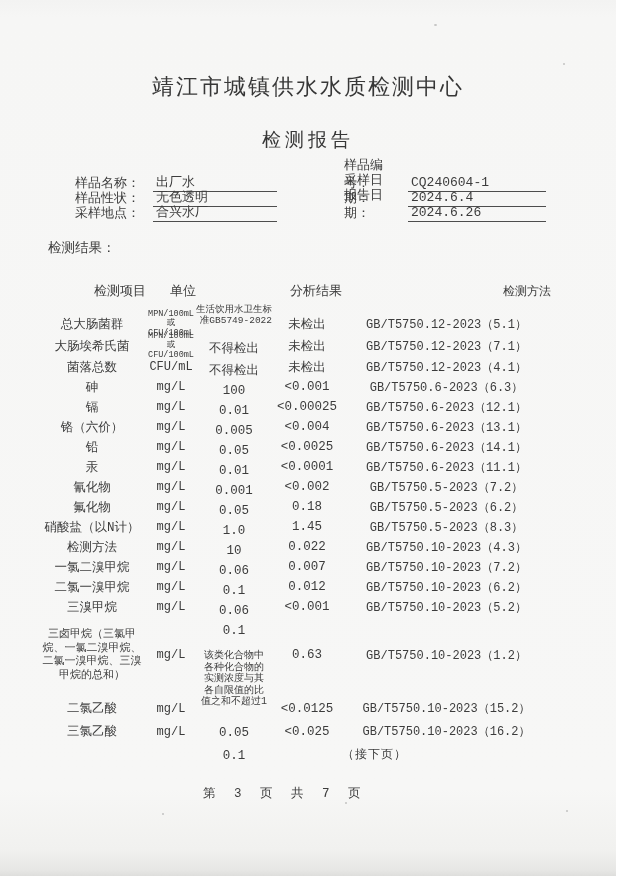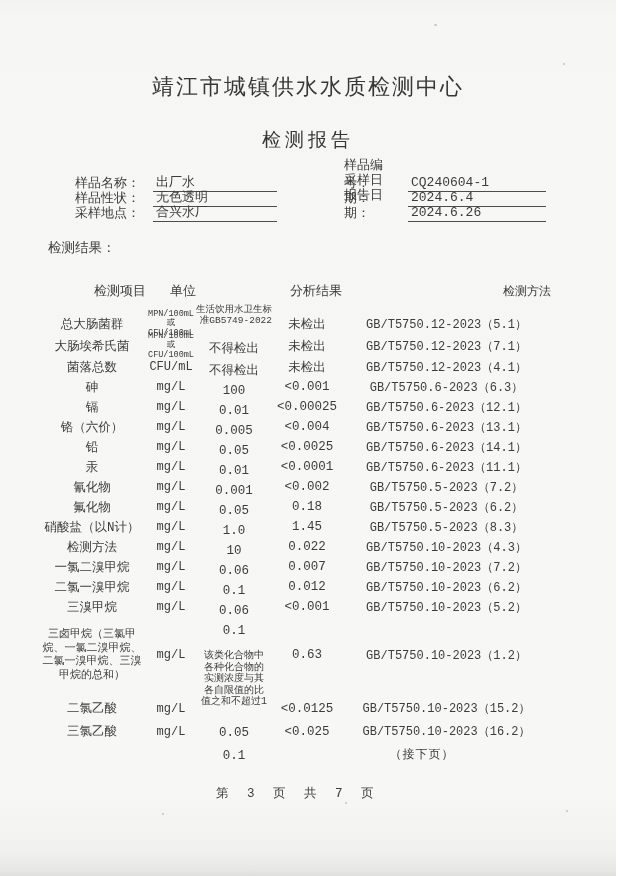--- a/index.html
+++ b/index.html
@@ -73,27 +73,27 @@
   .r-microbe .c-unit { font-size:8.5px; line-height:9.5px; white-space:pre-line; }
   .r-tall { height:68px; margin-top:4px; }
   .r-tall .c-item { font-size:11px; line-height:13.5px; }
   .r-tall .c-std  { font-size:10px; line-height:11.5px; padding:0 5px; }
   .r-tall + .trow { margin-top:8px; }
   .r-tall ~ .trow { height:23px; }
   .continued-note {
     margin-top:3px;
     margin-left:342px;
     width:160px;
-    text-align:center;
+    text-align:left;
     font-size:12px;
     letter-spacing:1px;
   }
   .page-num {
     position:absolute;
-    top:785px; left:216px;
+    top:785px; left:203px;
     font-size:12.5px;
     letter-spacing:2px;
     word-spacing:7px;
   }
   .speck { position:absolute; background:#9a9a9a; border-radius:50%; opacity:.55; }
   .s1 { left:434px; top:24px;  width:3px; height:2px; }
   .s2 { left:563px; top:63px;  width:2px; height:2px; }
   .s3 { left:345px; top:802px; width:2px; height:2px; }
   .s4 { left:162px; top:813px; width:2px; height:2px; }
   .s5 { left:566px; top:810px; width:2px; height:2px; }

